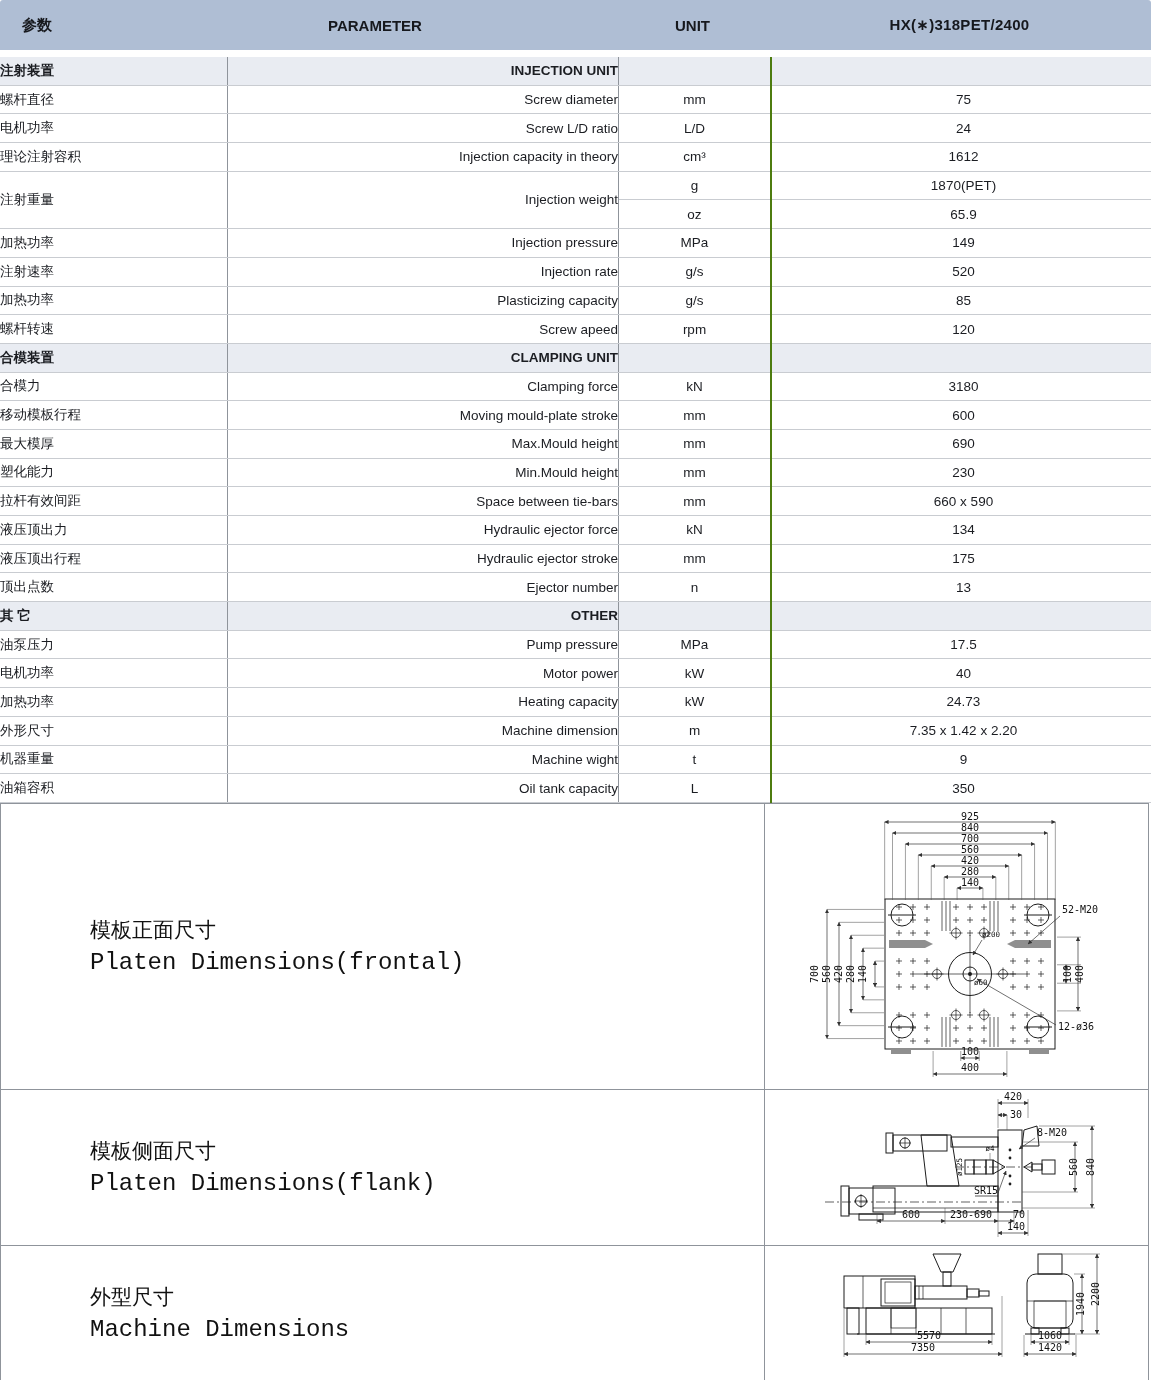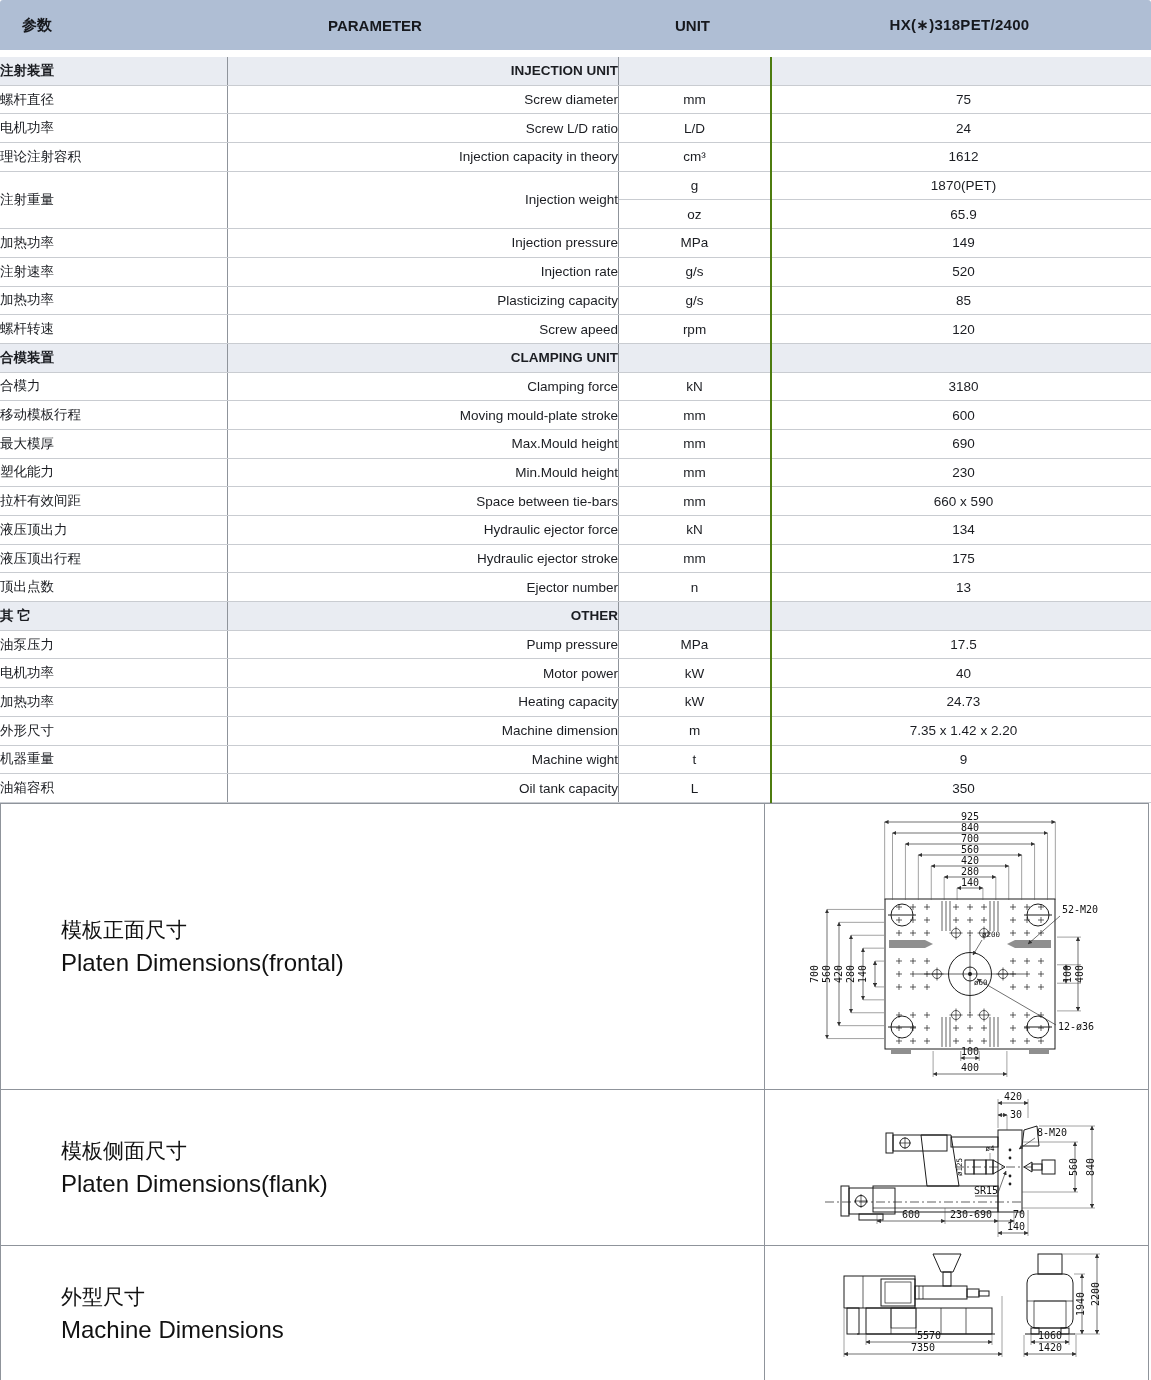--- a/index.html
+++ b/index.html
@@ -22,21 +22,21 @@
   td.c-unit{width:151px;text-align:center;border-right:2px solid #4d7c0f;}
   td.c-val{width:383px;text-align:center;}
   tr.section-row td{background:#e9ecf2;font-weight:bold;}
 
   
   .drow{display:flex;width:1149px;border:1px solid #8f949b;box-sizing:border-box;background:#fff;}
   .drow+ .drow{margin-top:-1px;}
   #drow-frontal{height:287px;}
   #drow-flank{height:157px;}
   #drow-machine{height:137px;}
-  .dlabel{width:767px;box-sizing:border-box;border-right:1px solid #8f949b;display:flex;flex-direction:column;justify-content:center;padding-left:60px;}
+  .dlabel{width:767px;box-sizing:border-box;border-right:1px solid #8f949b;display:flex;flex-direction:column;justify-content:center;padding-left:89px;font-family:Liberation Mono, monospace;}
   .dlabel .t-cn{font-size:21px;color:#111;}
   .dlabel .t-en{font-size:24px;color:#111;margin-top:5px;}
   .dcanvas{flex:1;position:relative;}
   .dcanvas svg{display:block;}
 
   
   .draw{stroke:#1c1c1c;fill:none;stroke-width:1;}
   .draw .fillg{fill:#8f8f8f;stroke:none;}
   .draw .dot{fill:#1c1c1c;stroke:none;}
   .thin{stroke:#1c1c1c;fill:none;stroke-width:.7;}

